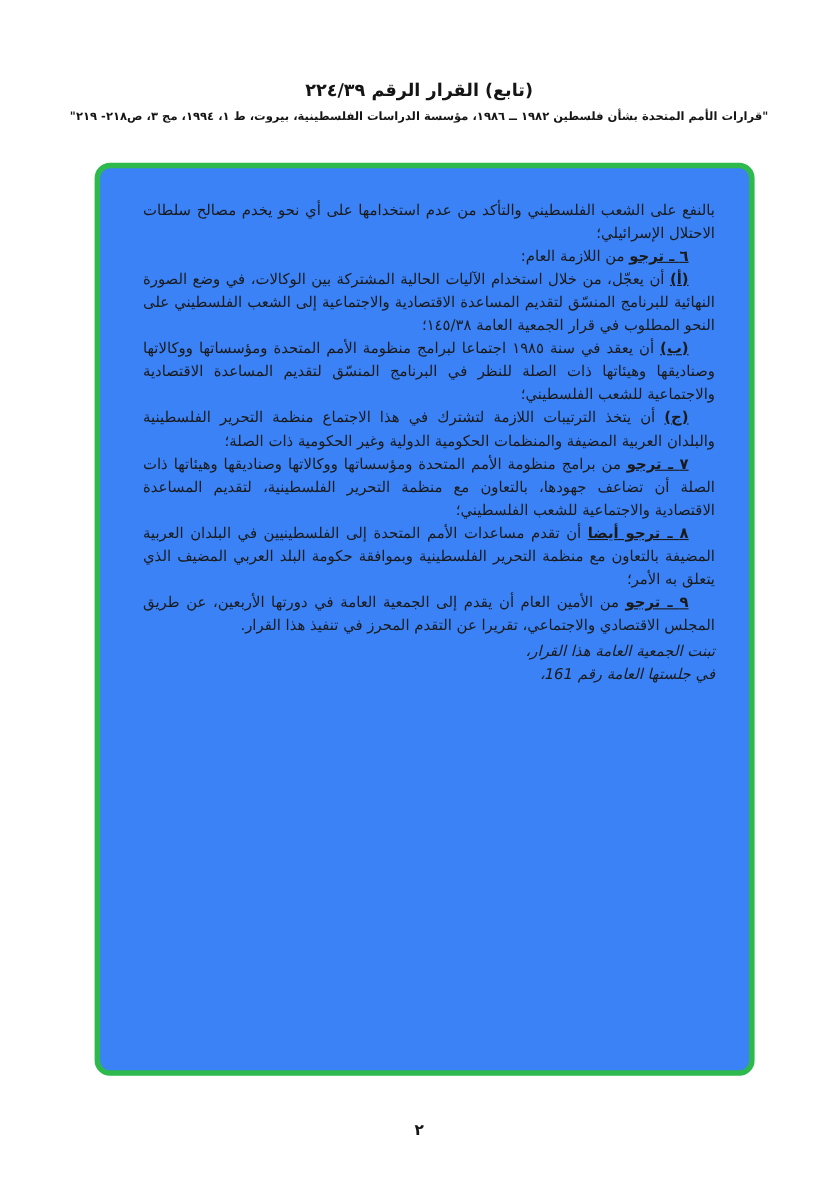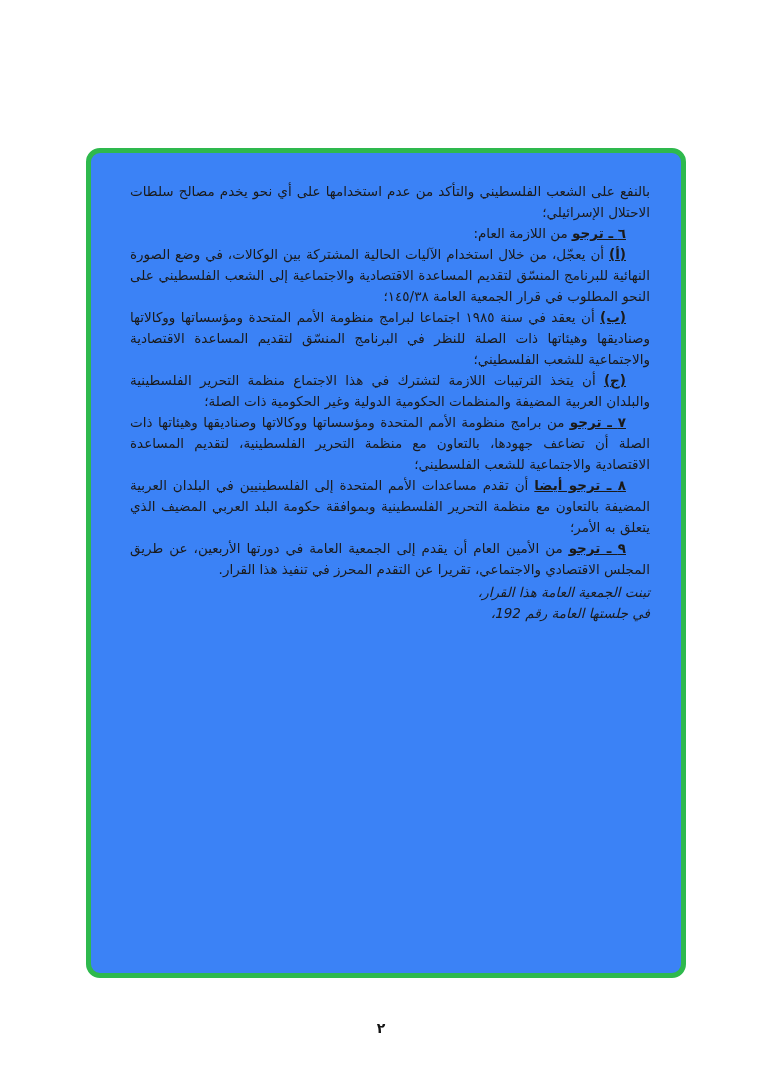--- a/index.html
+++ b/index.html
@@ -71,20 +71,24 @@
     text-align: center;
     font-size: 14px;
     font-weight: bold;
   }
 </style>
 </head>
 <body>
 
 <div class="page">
 
+  <div class="doc-header">
+    <div class="doc-title">(تابع) القرار الرقم ٢٢٤/٣٩</div>
+    <div class="doc-source">"قرارات الأمم المتحدة بشأن فلسطين ١٩٨٢ ــ ١٩٨٦، مؤسسة الدراسات الفلسطينية، بيروت، ط ١، ١٩٩٤، مج ٣، ص٢١٨- ٢١٩"</div>
+  </div>
 
   <div class="green-box">
     <div class="content">
 
       <p class="para no-indent"><span class="lead"></span><span>بالنفع على الشعب الفلسطيني والتأكد من عدم استخدامها على أي نحو يخدم مصالح سلطات الاحتلال الإسرائيلي؛</span></p>
 
       <p class="para"><span class="lead">٦ ـ ترجو</span><span> من اللازمة العام:</span></p>
 
       <p class="para"><span class="lead">(أ)</span><span> أن يعجّل، من خلال استخدام الآليات الحالية المشتركة بين الوكالات، في وضع الصورة النهائية للبرنامج المنسّق لتقديم المساعدة الاقتصادية والاجتماعية إلى الشعب الفلسطيني على النحو المطلوب في قرار الجمعية العامة ١٤٥/٣٨؛</span></p>
 
@@ -93,21 +97,21 @@
       <p class="para"><span class="lead">(ج)</span><span> أن يتخذ الترتيبات اللازمة لتشترك في هذا الاجتماع منظمة التحرير الفلسطينية والبلدان العربية المضيفة والمنظمات الحكومية الدولية وغير الحكومية ذات الصلة؛</span></p>
 
       <p class="para"><span class="lead">٧ ـ ترجو</span><span> من برامج منظومة الأمم المتحدة ومؤسساتها ووكالاتها وصناديقها وهيئاتها ذات الصلة أن تضاعف جهودها، بالتعاون مع منظمة التحرير الفلسطينية، لتقديم المساعدة الاقتصادية والاجتماعية للشعب الفلسطيني؛</span></p>
 
       <p class="para"><span class="lead">٨ ـ ترجو أيضا</span><span> أن تقدم مساعدات الأمم المتحدة إلى الفلسطينيين في البلدان العربية المضيفة بالتعاون مع منظمة التحرير الفلسطينية وبموافقة حكومة البلد العربي المضيف الذي يتعلق به الأمر؛</span></p>
 
       <p class="para"><span class="lead">٩ ـ ترجو</span><span> من الأمين العام أن يقدم إلى الجمعية العامة في دورتها الأربعين، عن طريق المجلس الاقتصادي والاجتماعي، تقريرا عن التقدم المحرز في تنفيذ هذا القرار.</span></p>
 
       <div class="closing">
         <div>تبنت الجمعية العامة هذا القرار،</div>
-        <div>في جلستها العامة رقم 192،</div>
+        <div>في جلستها العامة رقم 161،</div>
       </div>
 
     </div>
   </div>
 
   <div class="page-number">٢</div>
 
 </div>
 
 </body></html>

